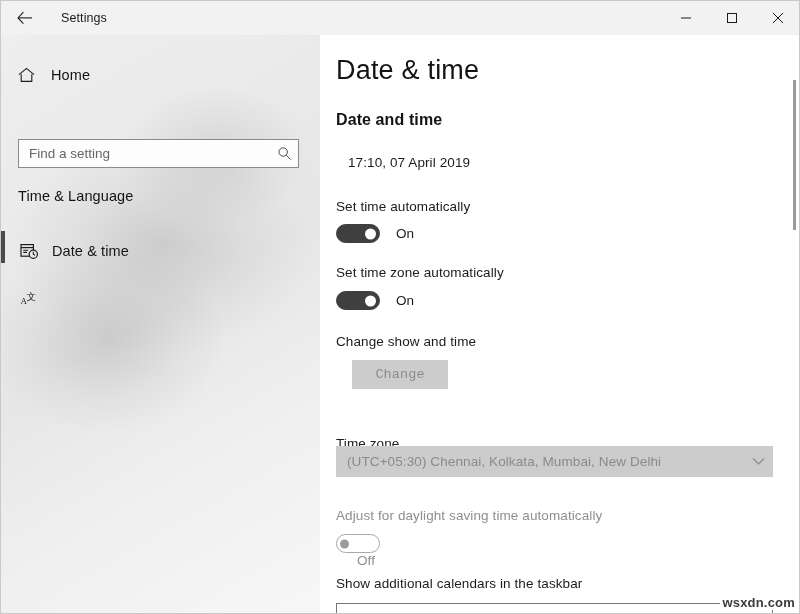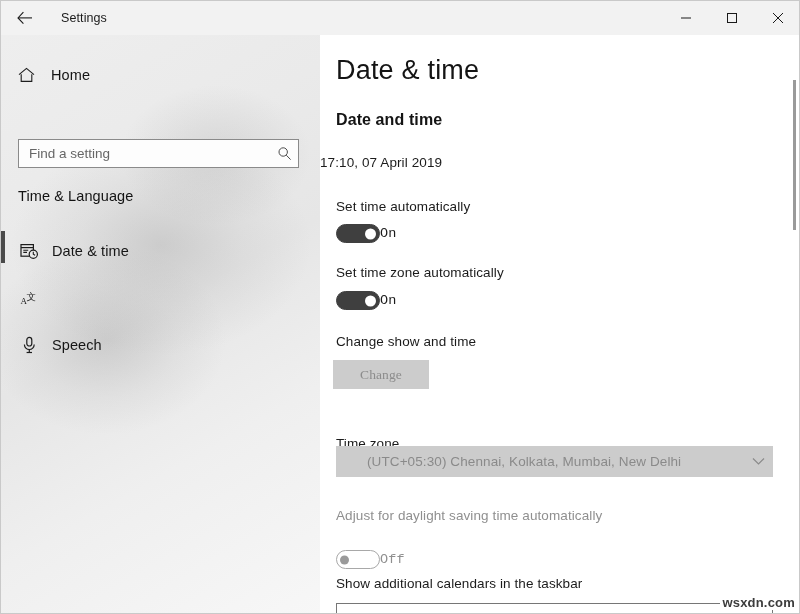--- a/index.html
+++ b/index.html
@@ -196,21 +196,21 @@
   .group-head {
     position: absolute;
     left: 16px; top: 76px;
     font-size: 16px;
     font-weight: bold;
     color: #141414;
     letter-spacing: .1px;
   }
   .current-datetime {
     position: absolute;
-    left: 0; top: 120px;
+    left: 28px; top: 120px;
     font-size: 13.5px;
     color: #1c1c1c;
     letter-spacing: .1px;
   }
 
   .field-label {
     position: absolute;
     left: 16px;
     font-size: 13.5px;
     color: #1b1b1b;
@@ -254,51 +254,50 @@
     position: absolute;
     left: 3px; top: 50%;
     transform: translateY(-50%);
     width: 9px; height: 9px;
     border-radius: 50%;
     background: #9a9a9a;
   }
   .toggle-state {
     font-size: 13.5px;
     color: #1b1b1b;
-    letter-spacing: .1px;
-    font-family: Liberation Mono, monospace;
+    margin-left: 16px;
+    letter-spacing: .1px;
   }
   .toggle-state.dim { color: #8f8f8f; }
 
   .btn-change {
     position: absolute;
-    left: 13px;
+    left: 32px;
     width: 96px;
     height: 29px;
     background: #cccccc;
     border: none;
     color: #8c8c8c;
-    font-family: Liberation Serif, serif;
+    font-family: Liberation Mono, monospace;
     font-size: 13.5px;
     letter-spacing: .1px;
     cursor: default;
   }
 
   .combo {
     position: absolute;
     left: 16px;
     width: 437px;
     height: 31px;
     background: #cccccc;
     border: none;
     display: flex;
     align-items: center;
     box-sizing: border-box;
     cursor: default;
-    padding-left: 20px;
   }
   .combo-text {
     flex: 1;
     font-size: 13.5px;
     color: #8a8a8a;
     padding-left: 11px;
     letter-spacing: .1px;
     white-space: nowrap;
     overflow: hidden;
   }
@@ -441,32 +440,20 @@
         <div class="navitem">
 
           <span class="nav-icon">
             <svg width="19" height="18" viewBox="0 0 19 18">
               <text x="0.5" y="15" font-family="Liberation Serif, serif" font-size="9" fill="#1d1d1d">A</text>
               <text x="6.5" y="10.5" font-family="DejaVu Sans, sans-serif" font-size="9.5" fill="#1d1d1d">文</text>
             </svg>
           </span>
         </div>
 
-        <div class="navitem">
-
-          <span class="nav-icon">
-            <svg width="19" height="18" viewBox="0 0 19 18">
-              <rect x="6.8" y="1.4" width="5" height="8.6" rx="2.5" fill="none" stroke="#1d1d1d" stroke-width="1.2"></rect>
-              <path d="M4.4 8.6 a4.9 4.9 0 0 0 9.8 0" fill="none" stroke="#1d1d1d" stroke-width="1.2"></path>
-              <path d="M9.3 13.6 V16.4" stroke="#1d1d1d" stroke-width="1.2"></path>
-              <path d="M6.6 16.5 H12" stroke="#1d1d1d" stroke-width="1.2"></path>
-            </svg>
-          </span>
-          <span class="nav-label">Speech</span>
-        </div>
 
       </div>
     </div>
   </div>
 
   <div class="main">
     <div class="main-inner">
 
       <div class="page-title">Date &amp; time</div>
       <div class="group-head">Date and time</div>
@@ -495,21 +482,21 @@
       <div class="combo" style="top:411px;">
         <span class="combo-text">(UTC+05:30) Chennai, Kolkata, Mumbai, New Delhi</span>
         <span class="combo-chevron">
           <svg width="13" height="9" viewBox="0 0 13 9">
               <path d="M1 1.5 L6.5 7 L12 1.5" fill="none" stroke="#8a8a8a" stroke-width="1.2"></path>
             </svg>
         </span>
       </div>
 
       <div class="field-label dim" style="top:473px;">Adjust for daylight saving time automatically</div>
-      <div class="toggle-row" style="top:515px;">
+      <div class="toggle-row" style="top:499px;flex-direction:column;">
         <div class="toggle off">
           <span class="knob"></span>
         </div>
         <span class="toggle-state dim">Off</span>
       </div>
 
       <div class="field-label" style="top:541px;">Show additional calendars in the taskbar</div>
       <div class="combo-enabled" style="top:568px;">
         <span class="combo-text">Don't show additional calendars</span>
       </div>

